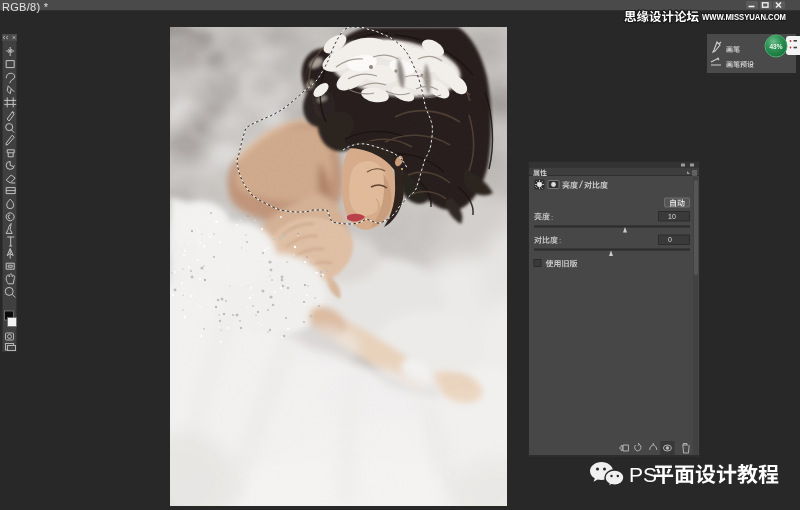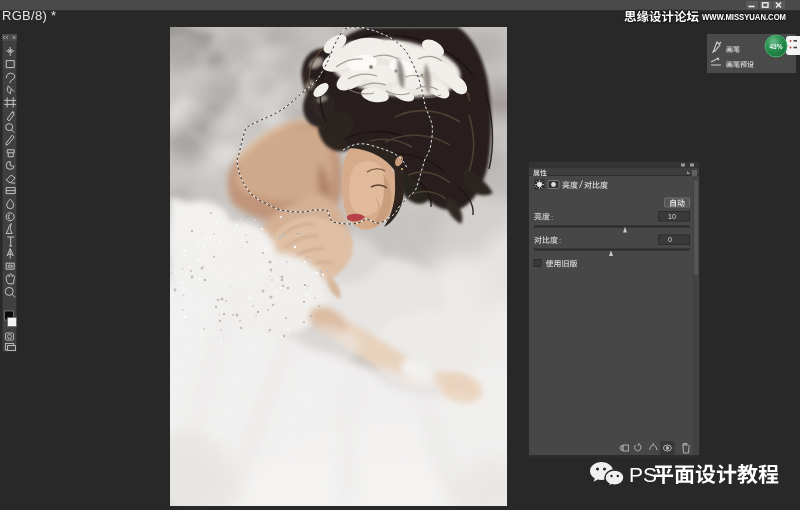--- a/index.html
+++ b/index.html
@@ -1,18 +1,18 @@
 <!DOCTYPE html>
 <html><head><meta charset="utf-8"><style>
 *{margin:0;padding:0;box-sizing:border-box}
 html,body{width:800px;height:510px;background:#282828;font-family:"Liberation Sans",sans-serif;overflow:hidden;position:relative}
 .abs{position:absolute}
 </style></head><body>
 <div class="abs" style="left:0;top:0;width:800px;height:11px;background:#4a4a4a;border-bottom:1px solid #303030"></div>
-<div class="abs" style="left:2px;top:8px;font-size:13px;color:#e2e2e2;letter-spacing:.3px">RGB/8) *</div>
+<div class="abs" style="left:2px;top:1px;font-size:11px;color:#e2e2e2;letter-spacing:.3px">RGB/8) *</div>
 <div class="abs" style="left:746px;top:1px;width:12px;height:7.5px;background:#5a5a5a;border-radius:1px"></div>
 <div class="abs" style="left:759.5px;top:1px;width:12px;height:7.5px;background:#5a5a5a;border-radius:1px"></div>
 <div class="abs" style="left:773px;top:1px;width:12px;height:7.5px;background:#5a5a5a;border-radius:1px"></div>
 <svg class="abs" style="left:746px;top:1px" width="44" height="8" viewBox="0 0 44 8">
 <path d="M2.5,5.5h6" stroke="#eee" stroke-width="1.6"></path>
 <rect x="16.5" y="1.8" width="5.5" height="4.4" fill="none" stroke="#eee" stroke-width="1.4"></rect>
 <path d="M30,1.5l5,5 M35,1.5l-5,5" stroke="#eee" stroke-width="1.6"></path>
 </svg>
 <svg class="abs" style="left:616px;top:5px" width="184" height="20" viewBox="0 0 184 20">
 <g transform="translate(8,16.2) scale(0.862)" fill="#fff" stroke="#1a1a1a" stroke-width="2.6" paint-order="stroke">

